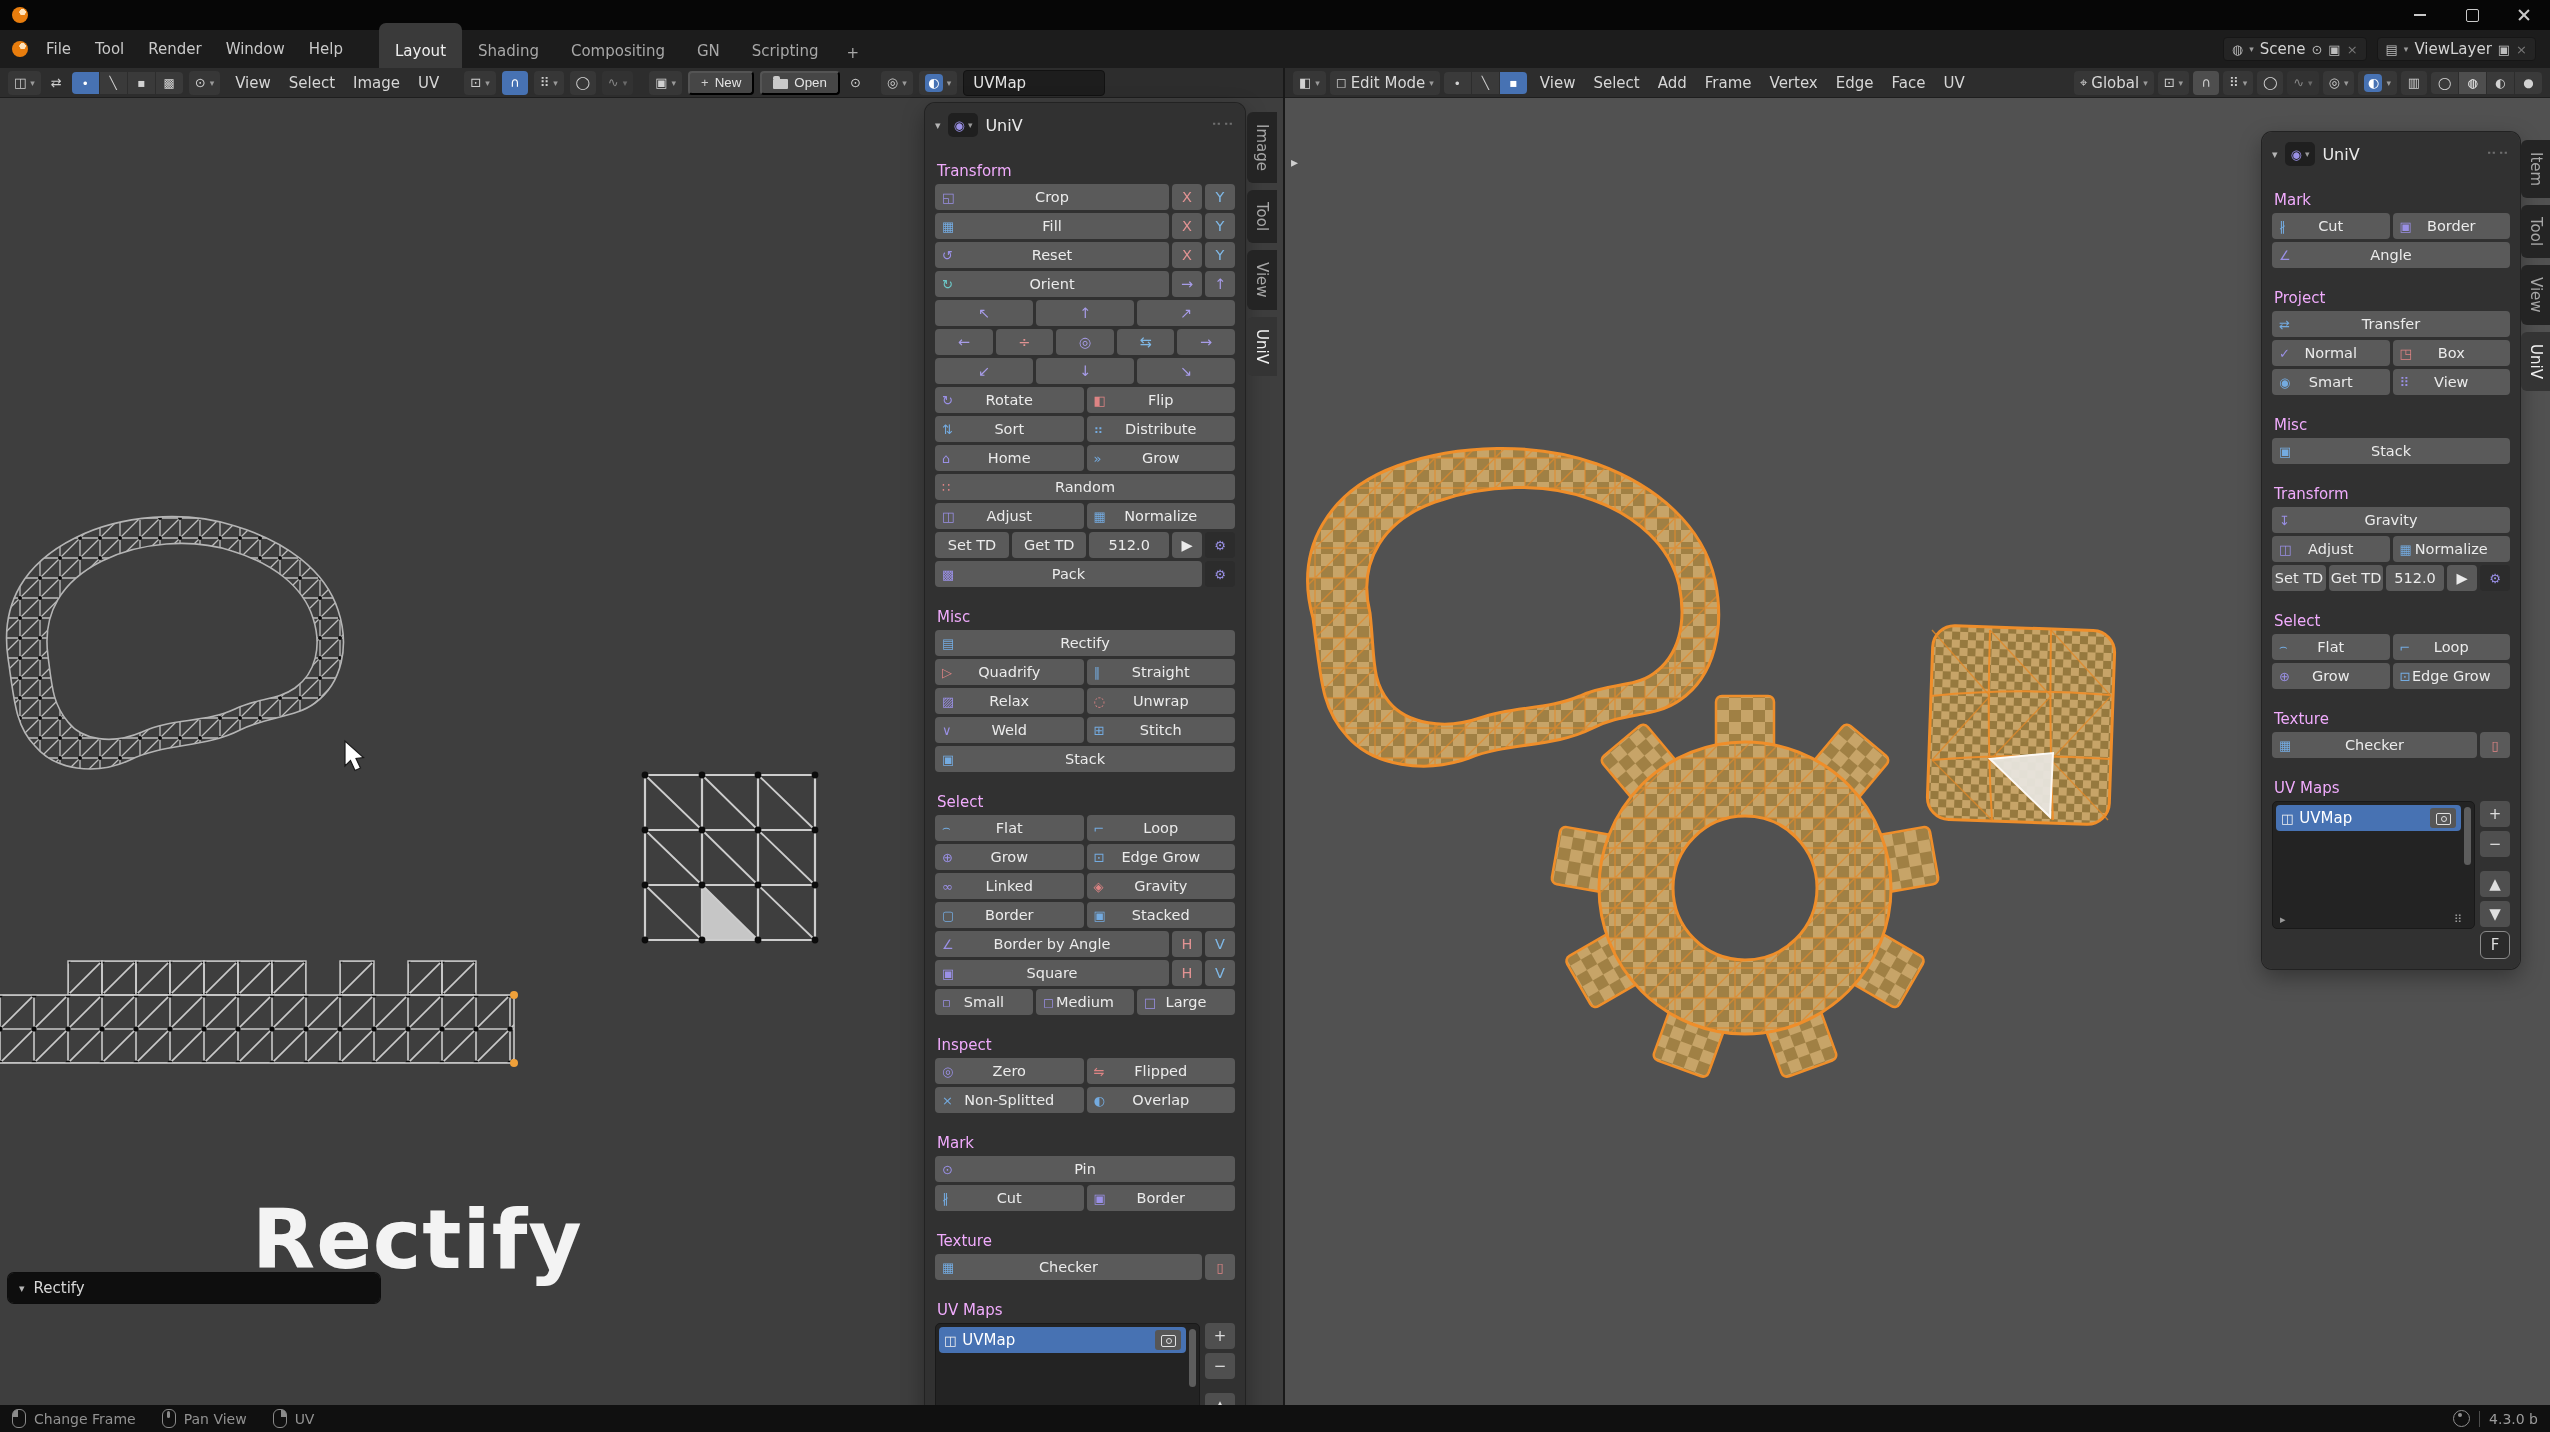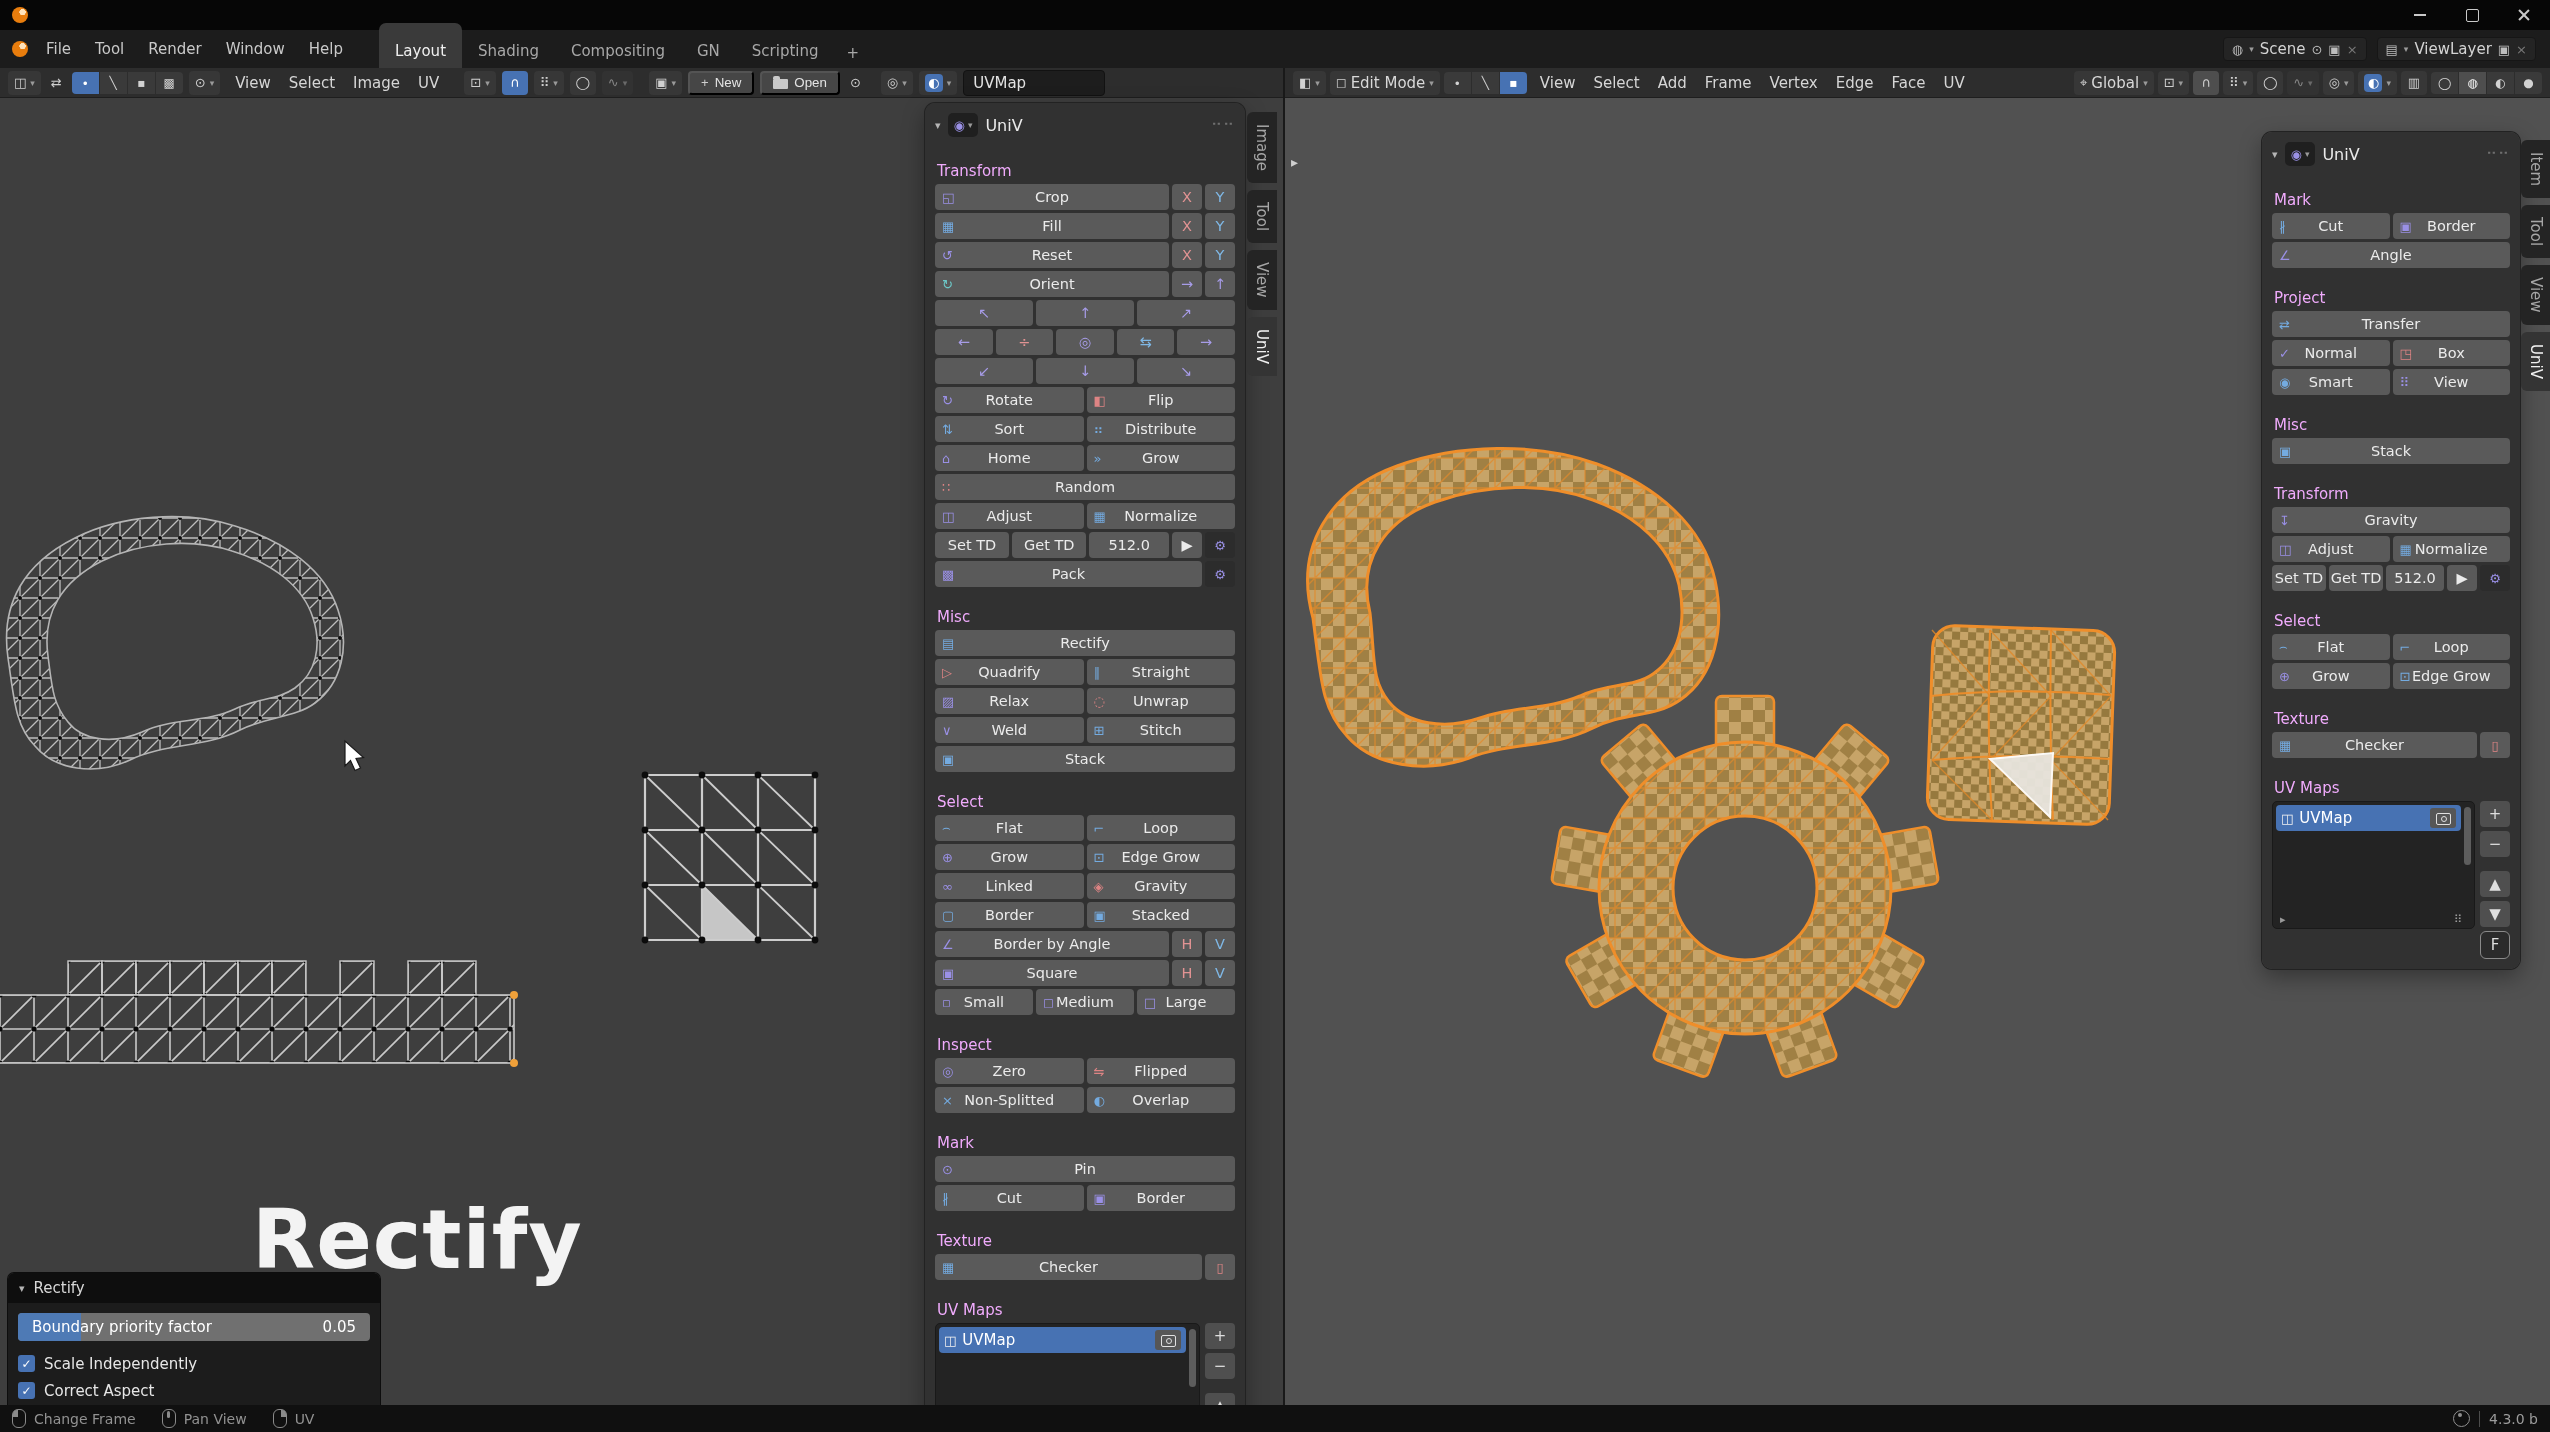--- a/index.html
+++ b/index.html
@@ -991,35 +991,20 @@
     <div class="vtab active">UniV</div>
   </div>
 
 <div class="scast abs">Rectify</div>
 
 <div class="redo abs">
   <div class="redo-head">
     <span class="chev">▾</span>
     <span>Rectify</span>
   </div>
-  <div class="redo-body">
-    <div class="slider">
-      <div class="slider-fill" style="width: 18%;"></div>
-      <span class="slider-label">Boundary priority factor</span>
-      <span class="slider-value">0.05</span>
-    </div>
-    <div class="cbrow">
-      <span class="cbox"></span>
-      <span>Scale Independently</span>
-    </div>
-    <div class="cbrow">
-      <span class="cbox"></span>
-      <span>Correct Aspect</span>
-    </div>
-  </div>
 </div>
 
 <div class="statusbar abs">
   <div class="hint">
     <span class="mouse m-left"></span>
     <span>Change Frame</span>
   </div>
   <div class="hint">
     <span class="mouse m-mid"></span>
     <span>Pan View</span>

